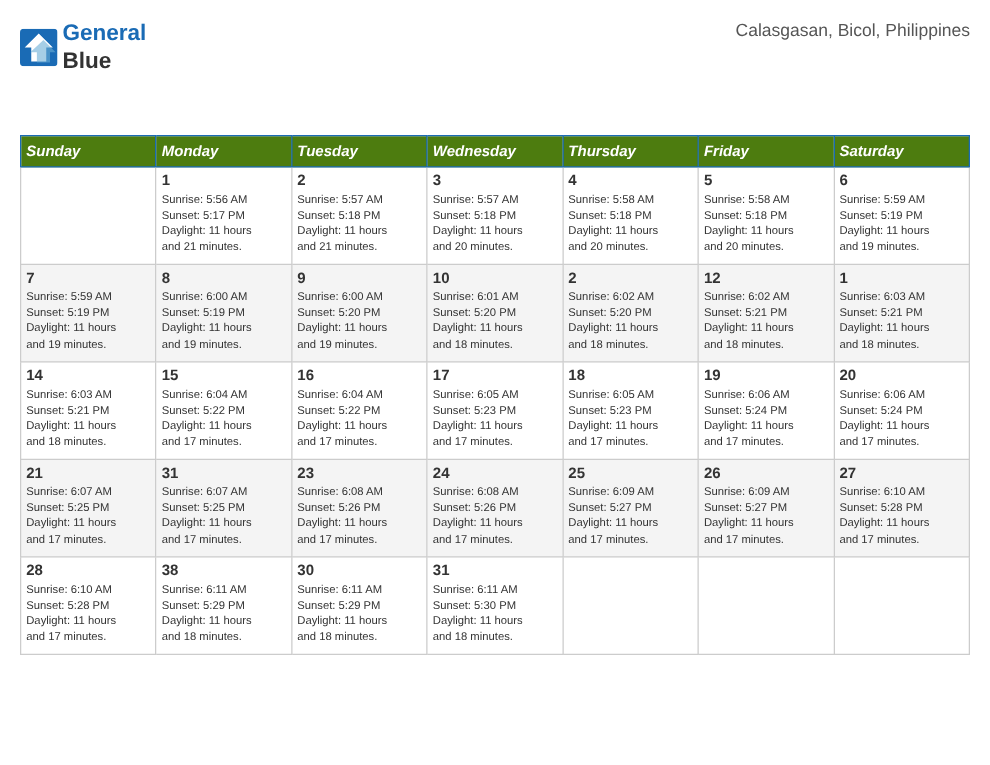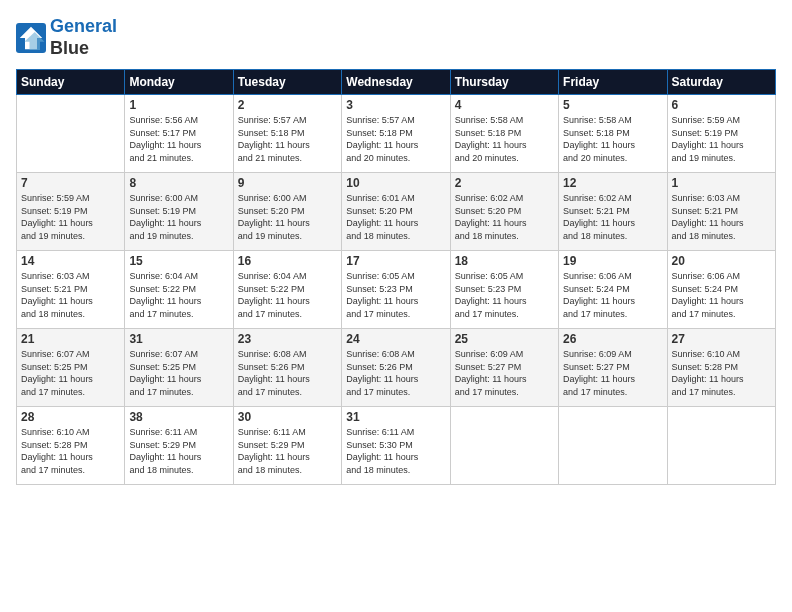--- a/index.html
+++ b/index.html
@@ -9,20 +9,21 @@
       font-family: Arial, sans-serif;
       background: #fff;
       overflow: hidden;
     }
     .page {
       width: 792px;
       height: 472px;
       padding: 16px;
       display: flex;
       flex-direction: column;
+      gap: 39px;
     }
     .header {
       display: flex;
       justify-content: space-between;
       align-items: flex-start;
       margin-bottom: 10px;
     }
     .logo {
       display: flex;
       align-items: center;
@@ -85,39 +86,40 @@
     .day-info {
       font-size: 9px;
       line-height: 1.4;
       color: #333;
     }
     .empty-cell {
       background: #f9f9f9;
     }
     tr:nth-child(odd) td { background: #ffffff; }
     tr:nth-child(even) td { background: #f4f4f4; }
-    .calendar thead tr th { background: #0f172a; }
+    .calendar thead tr th { background: #4d7c0f; font-style: italic; }
   </style>
 </head>
 <body>
 
 <div class="page">
   <div class="header">
     <div class="logo">
       <svg class="logo-icon" viewBox="0 0 40 40">
         <rect x="0" y="0" width="40" height="40" rx="4" fill="#1a6bb5"></rect>
         <polygon points="20,5 35,20 28,20 28,35 12,35 12,20 5,20" fill="white"></polygon>
         <polygon points="25,12 38,25 32,25 32,36 18,36 18,25 11,25" fill="#6baed6" opacity="0.6"></polygon>
       </svg>
       <div class="logo-text">
         <div><span>General</span></div>
         <div>Blue</div>
       </div>
     </div>
     <div class="title-block">
+      <div class="location">Calasgasan, Bicol, Philippines</div>
     </div>
   </div>
 
   <table class="calendar">
     <thead>
       <tr>
           <th>Sunday</th>
           <th>Monday</th>
           <th>Tuesday</th>
           <th>Wednesday</th>

